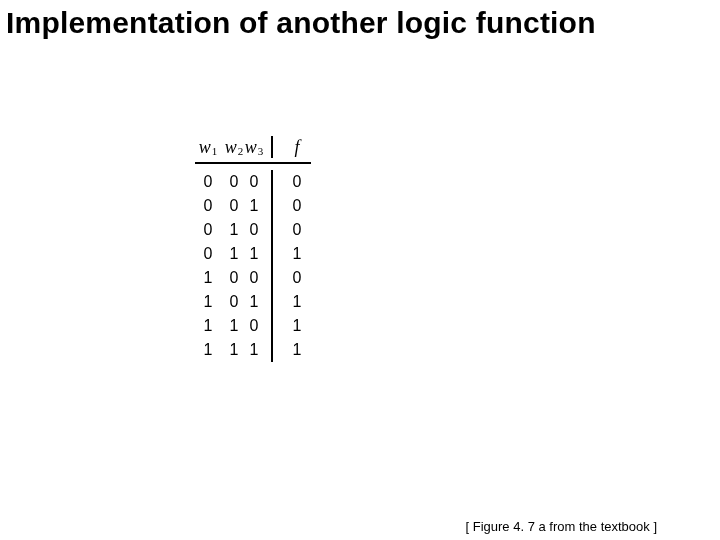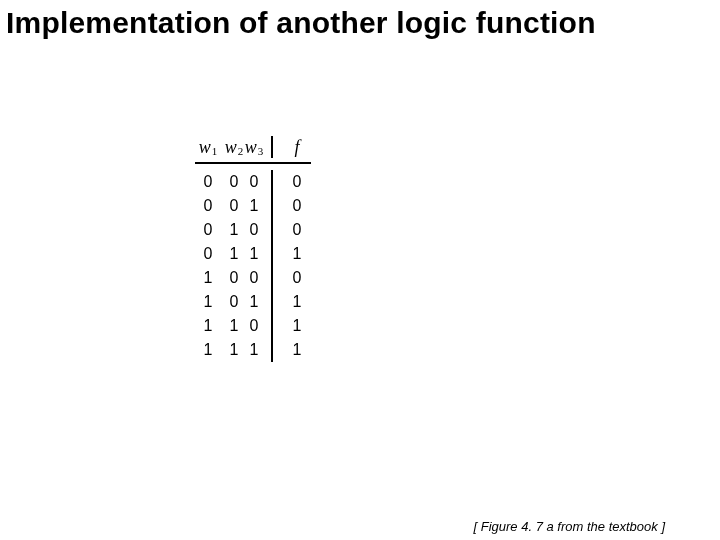--- a/index.html
+++ b/index.html
@@ -8,21 +8,21 @@
   .title { position: absolute; top: 6px; left: 6px; font-size: 30px; font-weight: bold; letter-spacing: 0.2px; }
   .truth-table { position: absolute; top: 136px; left: 195px; }
   .tt-row { display: flex; }
   .cell { width: 26px; height: 24px; display: flex; align-items: center; justify-content: center; font-size: 16px; }
   .header-row { border-bottom: 2px solid #000; padding-bottom: 4px; margin-bottom: 6px; }
   .header-row .cell { height: 22px; }
   .hvar { font-style: italic; font-family: "Times New Roman", Times, serif; font-size: 18px; }
   .sub { font-size: 11px; font-style: normal; position: relative; top: 4px; margin-left: 1px; }
   .sep { border-right: 2px solid #000; padding-right: 10px; margin-right: 10px; }
   .f-col { width: 28px; }
-  .caption { position: absolute; right: 6px; bottom: 6px; font-size: 13px; font-style: italic; }
+  .caption { position: absolute; right: 14px; bottom: 6px; font-size: 13px; }
 </style>
 </head>
 <body>
 
 <div class="slide">
 
   <div class="title">Implementation of another logic function</div>
 
   <div class="truth-table">
 

